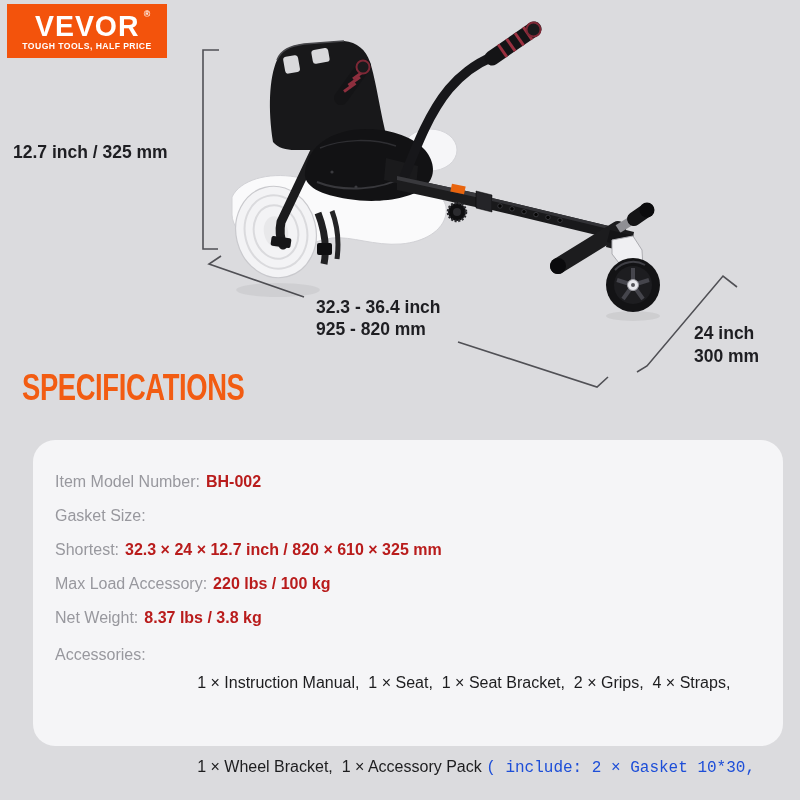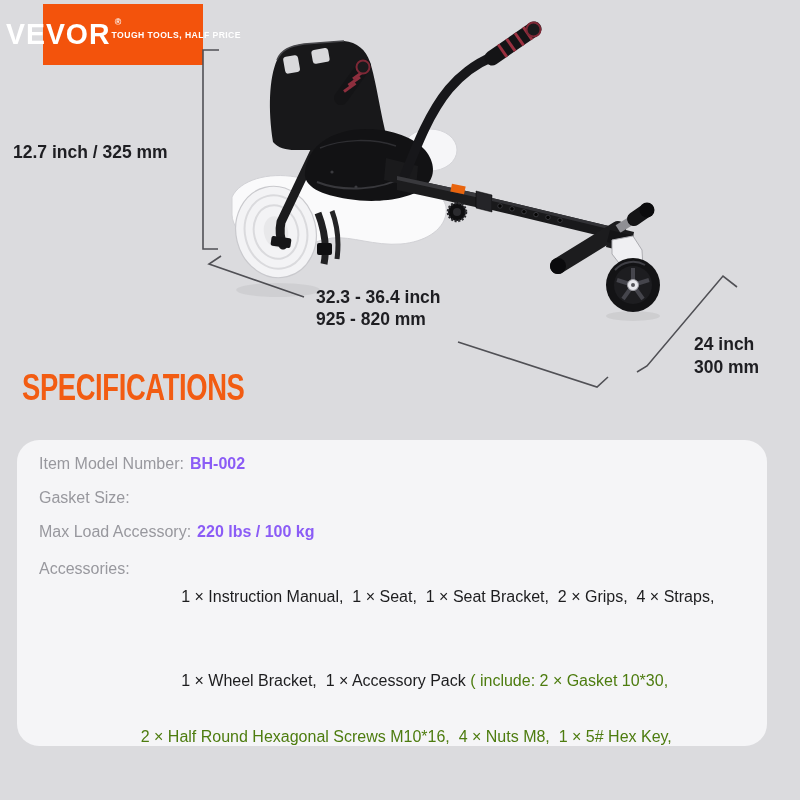--- a/index.html
+++ b/index.html
@@ -1,50 +1,50 @@
 <!DOCTYPE html>
 <html><head>
 <meta charset="utf-8">
 <style>
   * { margin:0; padding:0; box-sizing:border-box; }
   html,body { width:800px; height:800px; }
   body { font-family:"Liberation Sans", sans-serif; background:#dbdbde; position:relative; overflow:hidden; }
   .page { position:absolute; inset:0; width:800px; height:800px; background:#dbdbde; }
 
   
-  .logo { position:absolute; left:43px; top:4px; width:160px; height:61px; background:#f3530c;
-          color:#fff; display:flex; flex-direction:row; align-items:center; justify-content:center; }
+  .logo { position:absolute; left:7px; top:4px; width:160px; height:54px; background:#f3530c;
+          color:#fff; display:flex; flex-direction:column; align-items:center; justify-content:center; }
   .brand-row { position:relative; font-weight:bold; font-size:29px; letter-spacing:1px;
                transform:scaleX(0.98); line-height:1; }
   .reg { position:absolute; right:-11px; top:-2px; font-size:9px; font-weight:bold; letter-spacing:0; }
   .tagline { font-size:8.6px; font-weight:bold; letter-spacing:0.45px; margin-top:0; white-space:nowrap; }
 
   
   .hero-svg { position:absolute; left:0; top:0; }
 
   
   .dim { position:absolute; font-weight:bold; color:#1e1e22; font-size:17.5px; line-height:21.5px; white-space:nowrap; }
   .dim-height { left:13px; top:142px; }
-  .dim-length { left:316px; top:287px; }
-  .dim-width  { left:694px; top:333px; line-height:22.5px; }
+  .dim-length { left:316px; top:297px; }
+  .dim-width  { left:694px; top:322px; line-height:22.5px; }
 
   
   .specs-heading { position:absolute; left:22px; top:367px; color:#f25c12; font-size:37px; font-weight:800;
                    letter-spacing:-0.5px; transform:scaleX(0.74); transform-origin:left center; white-space:nowrap; }
-  .spec-box { position:absolute; left:17px; top:440px; width:750px; height:306px; background:#f5f5f7;
-              border-radius:22px; padding:7px 20px 0 22px; font-size:16px; color:#1d1d1f; }
+  .spec-box { position:absolute; left:33px; top:440px; width:750px; height:306px; background:#f5f5f7;
+              border-radius:22px; padding:25px 20px 0 22px; font-size:16px; color:#1d1d1f; }
   .spec-row { height:34px; display:flex; align-items:center; white-space:pre; }
   .spec-label { color:#98989e; }
-  .spec-value { font-weight:bold; color:#8b5cf6; margin-left:6px; }
+  .spec-value { font-weight:bold; color:#b91c1c; margin-left:6px; }
   .acc { display:flex; margin-top:6px; }
   .acc .spec-label { flex:0 0 auto; line-height:28px; margin-right:7px; }
   .acc-content { line-height:28px; }
   .acc-line { white-space:pre-wrap; }
   .acc-bold { font-weight:normal; color:#1d1d1f; }
-  .acc-gray { color:#4d7c0f; }
+  .acc-gray { color:#1d4ed8;font-family:Liberation Mono, monospace; }
   .acc-indent { margin-left:4px; }
 </style>
 </head>
 <body>
 
 <div class="page">
 
   <div class="logo">
     <div class="brand-row">
       <span>VEVOR</span><span class="reg">®</span>
@@ -186,22 +186,30 @@
 
   <div class="spec-box">
     <div class="spec-row">
       <span class="spec-label">Item Model Number:</span>
       <span class="spec-value">BH-002</span>
     </div>
     <div class="spec-row">
       <span class="spec-label">Gasket Size:</span>
     </div>
     <div class="spec-row">
+      <span class="spec-label">Shortest:</span>
+      <span class="spec-value">32.3 × 24 × 12.7 inch / 820 × 610 × 325 mm</span>
+    </div>
+    <div class="spec-row">
       <span class="spec-label">Max Load Accessory:</span>
       <span class="spec-value">220 lbs / 100 kg</span>
+    </div>
+    <div class="spec-row">
+      <span class="spec-label">Net Weight:</span>
+      <span class="spec-value">8.37 lbs / 3.8 kg</span>
     </div>
 
     <div class="acc">
       <span class="spec-label">Accessories:</span>
       <div class="acc-content">
         <div class="acc-line">
           <span class="acc-bold">1 × Instruction Manual,  1 × Seat,  1 × Seat Bracket,  2 × Grips,  4 × Straps,</span>
         </div>
         <div class="acc-line">
           <span class="acc-bold">1 × Wheel Bracket,  1 × Accessory Pack </span><span class="acc-gray">( include: 2 × Gasket 10*30,</span>

